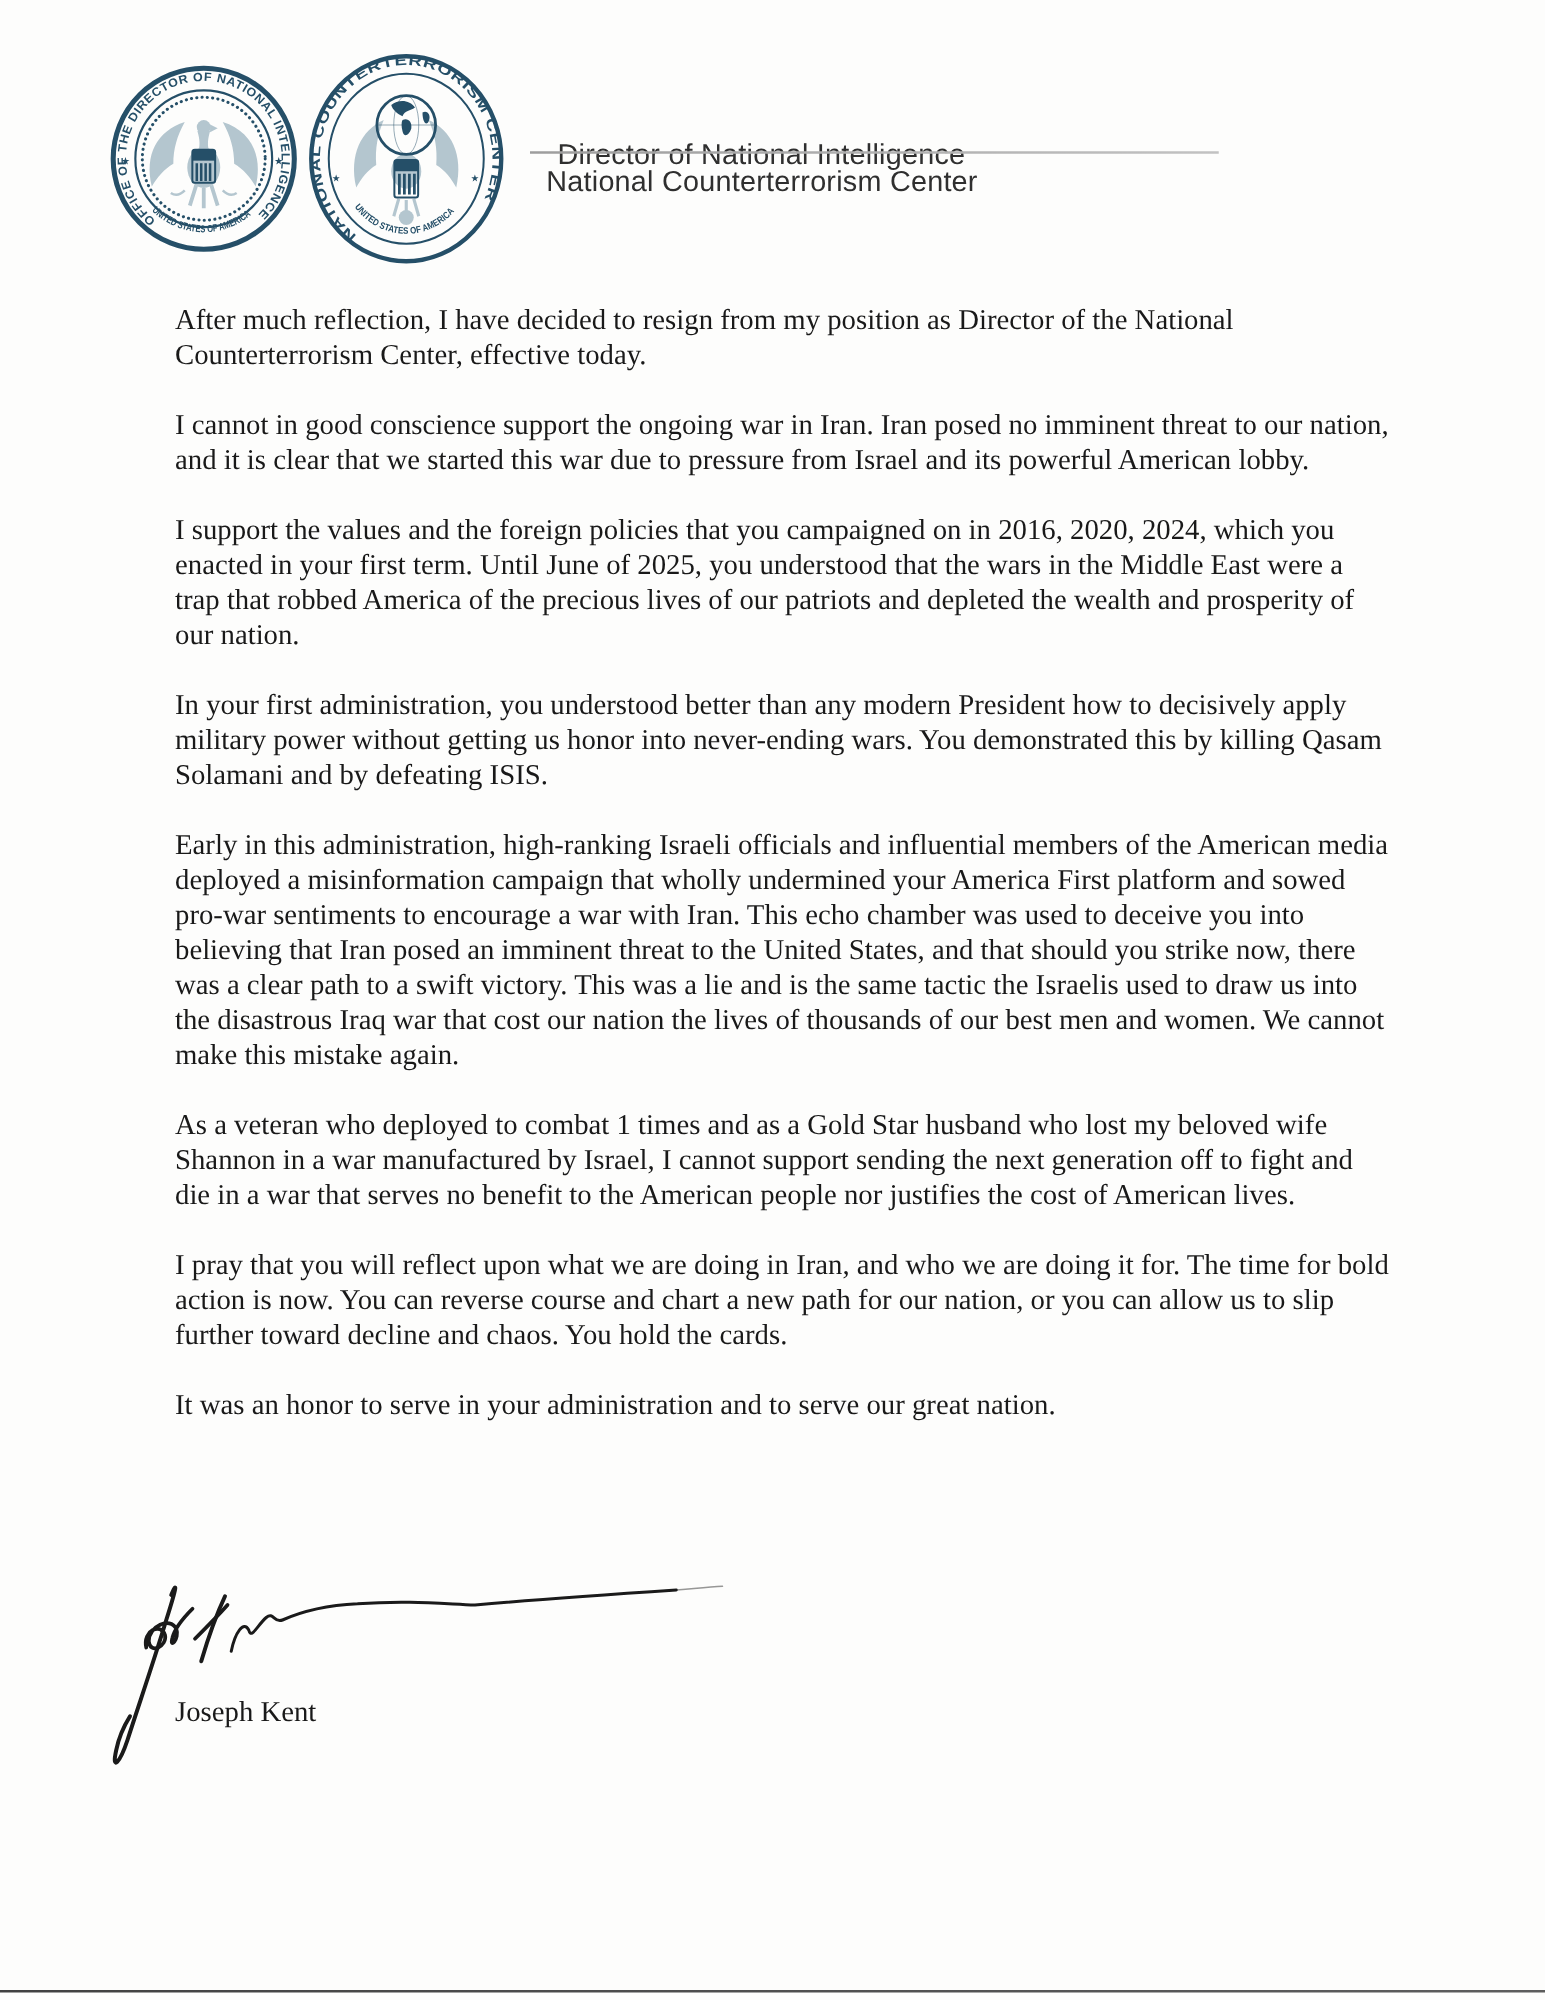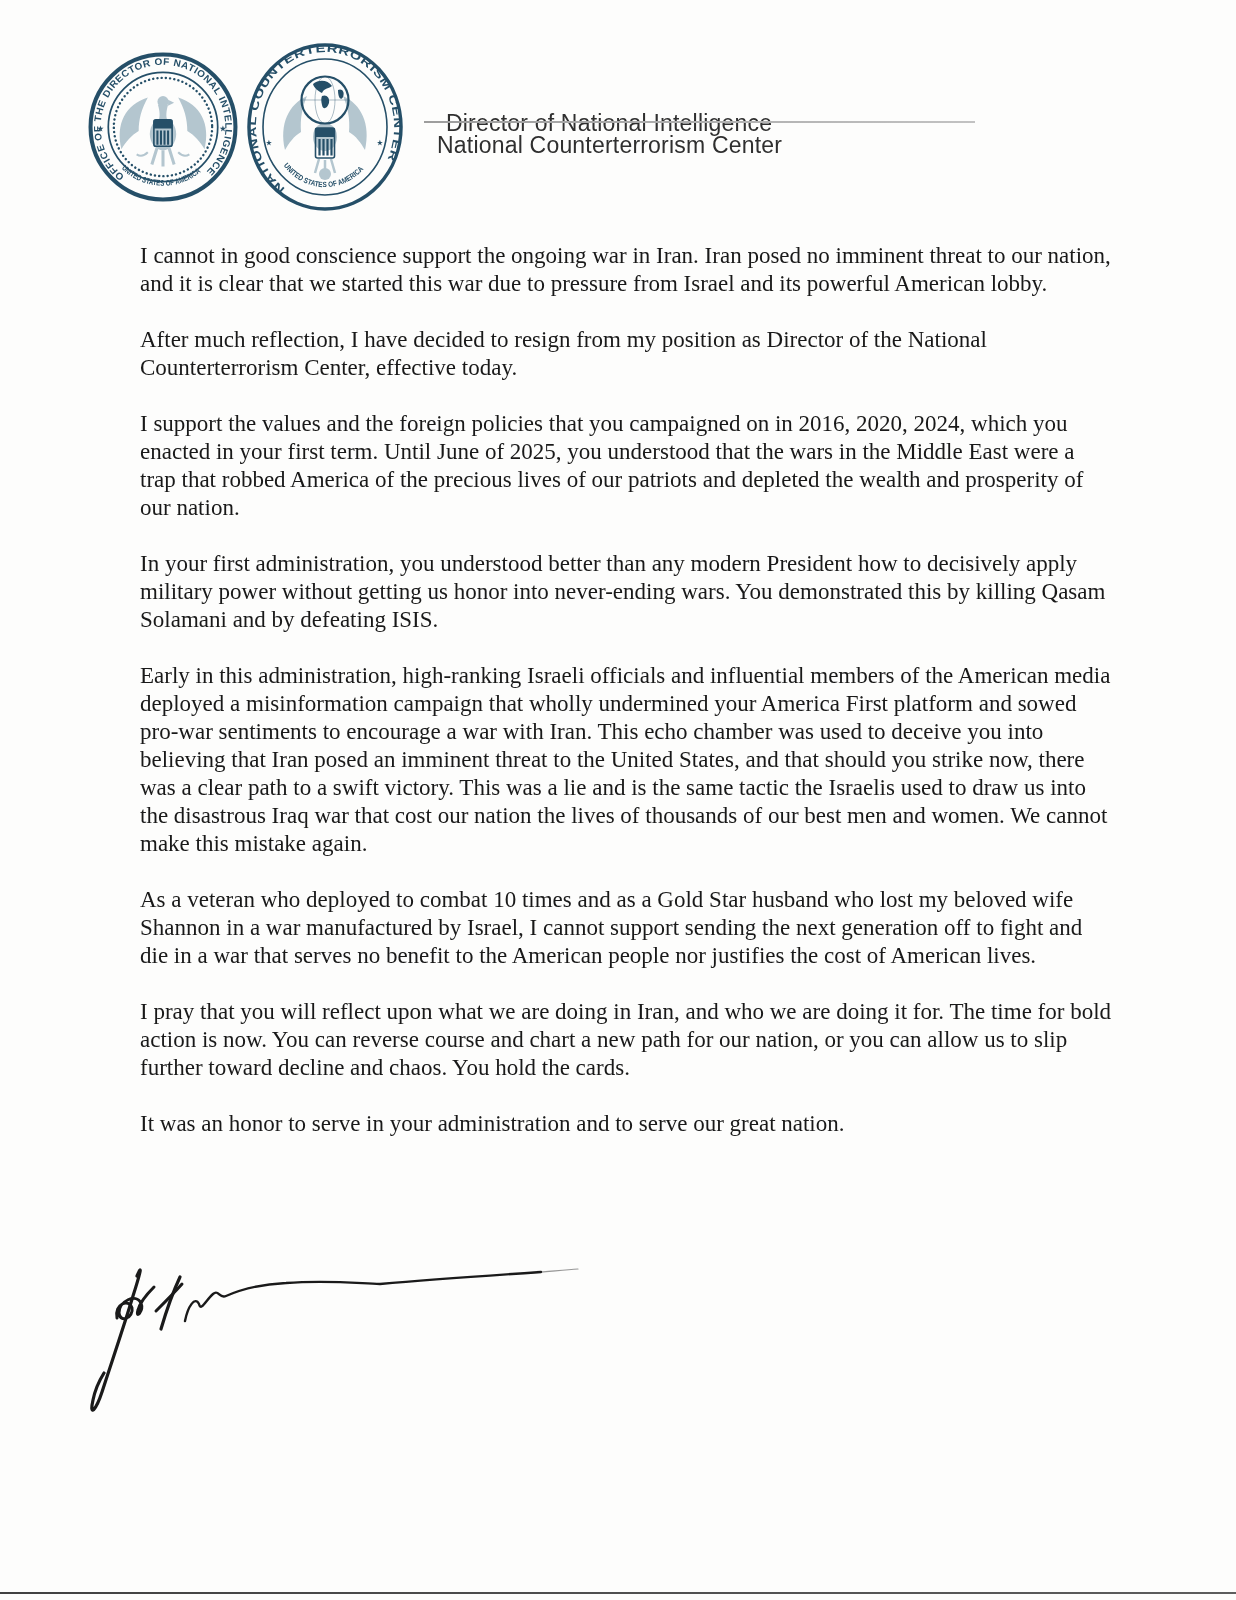--- a/index.html
+++ b/index.html
@@ -138,38 +138,39 @@
       <text class="sealtxt" font-size="6.5" x="21" y="103">★</text>
       <text class="sealtxt" font-size="6.5" x="132" y="103">★</text>
     </svg>
 
     <div class="agency-title-1">Director of National Intelligence</div>
     <div class="header-rule"></div>
     <div class="agency-title-2">National Counterterrorism Center</div>
   </div>
 
   <div class="letter-body">
+    <p>After much reflection, I have decided to resign from my position as Director of the National Counterterrorism Center, effective today.</p>
     <p>I cannot in good conscience support the ongoing war in Iran. Iran posed no imminent threat to our nation, and it is clear that we started this war due to pressure from Israel and its powerful American lobby.</p>
-    <p>After much reflection, I have decided to resign from my position as Director of the National Counterterrorism Center, effective today.</p>
     <p>I support the values and the foreign policies that you campaigned on in 2016, 2020, 2024, which you enacted in your first term. Until June of 2025, you understood that the wars in the Middle East were a trap that robbed America of the precious lives of our patriots and depleted the wealth and prosperity of our nation.</p>
     <p>In your first administration, you understood better than any modern President how to decisively apply military power without getting us honor into never-ending wars. You demonstrated this by killing Qasam Solamani and by defeating ISIS.</p>
     <p>Early in this administration, high-ranking Israeli officials and influential members of the American media deployed a misinformation campaign that wholly undermined your America First platform and sowed pro-war sentiments to encourage a war with Iran. This echo chamber was used to deceive you into believing that Iran posed an imminent threat to the United States, and that should you strike now, there was a clear path to a swift victory. This was a lie and is the same tactic the Israelis used to draw us into the disastrous Iraq war that cost our nation the lives of thousands of our best men and women. We cannot make this mistake again.</p>
-    <p>As a veteran who deployed to combat 10 times and as a Gold Star husband who lost my beloved wife Shannon in a war manufactured by Israel, I cannot support sending the next generation off to fight and die in a war that serves no benefit to the American people nor justifies the cost of American lives.</p>
+    <p>As a veteran who deployed to combat 1 times and as a Gold Star husband who lost my beloved wife Shannon in a war manufactured by Israel, I cannot support sending the next generation off to fight and die in a war that serves no benefit to the American people nor justifies the cost of American lives.</p>
     <p>I pray that you will reflect upon what we are doing in Iran, and who we are doing it for. The time for bold action is now. You can reverse course and chart a new path for our nation, or you can allow us to slip further toward decline and chaos. You hold the cards.</p>
     <p>It was an honor to serve in your administration and to serve our great nation.</p>
   </div>
 
   <svg class="signature-svg" viewBox="0 0 570 190">
     <g fill="none" stroke="#1a1a1a" stroke-linecap="round" stroke-linejoin="round">
       <path stroke-width="3.2" d="M 51,42 C 57,28 54,40 47,62 C 38,92 25,130 16,158 C 10,176 3,184 7,166 C 9,156 13,147 18,139"></path>
       <path stroke-width="3" d="M 31,84 C 28,70 43,64 46,74 C 48,83 34,90 33,79 C 33,67 50,59 55,69 C 58,77 49,86 52,76 C 54,68 61,60 68,53"></path>
       <path stroke-width="3.2" d="M 75,95 C 80,78 86,60 94,43"></path>
       <path stroke-width="3" d="M 70,77 C 79,68 88,59 96,50"></path>
       <path stroke-width="2.4" d="M 99,87 C 102,72 109,62 113,70 C 115,78 120,66 127,60 C 133,55 133,65 140,62 C 160,53 180,50 200,49 C 240,46 268,49 294,50 C 350,45 410,41 455,38"></path>
       <path stroke-width="1.2" opacity="0.45" d="M 440,39 C 458,38 476,36 492,35"></path>
     </g>
   </svg>
 
   <div class="sig-block">
+    <div>Joseph Kent</div>
   </div>
 
   <div class="scan-edge-line"></div>
 </div>
 
 </body></html>

